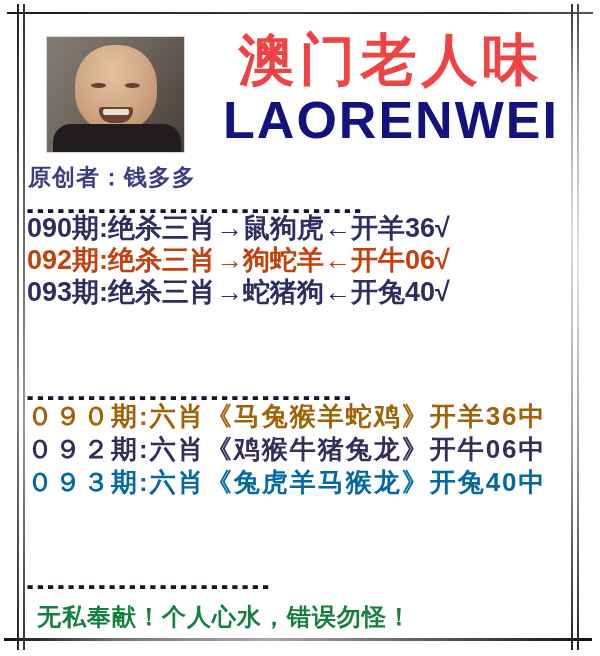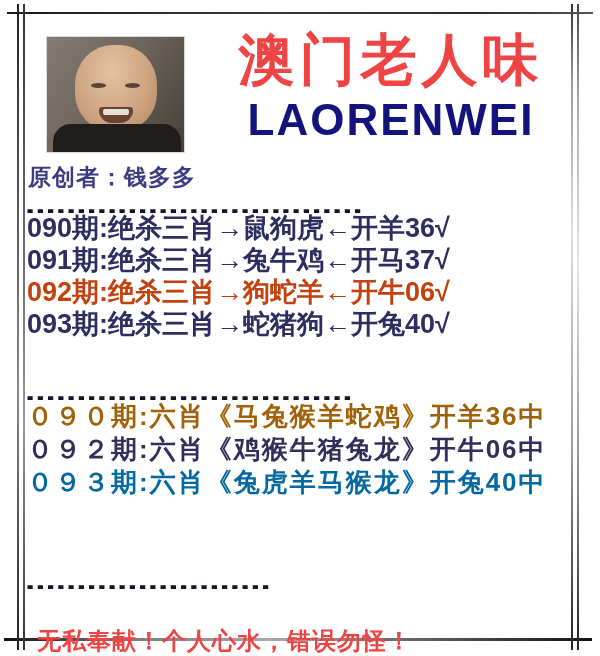--- a/index.html
+++ b/index.html
@@ -41,21 +41,21 @@
     background:#6a4334; border-radius:4px 4px 16px 16px; overflow:hidden;
   }
   .photo .teeth { position:absolute; left:4px; top:2px; width:26px; height:6px;
     background:#e9e2d2; border-radius:2px; }
   .photo .body {
     position:absolute; left:6px; bottom:-4px; width:128px; height:32px;
     background:#211d1c; border-radius:18px 18px 0 0;
   }
   .titles { position:absolute; left:196px; top:28px; width:390px; text-align:center; }
   .title-cn { font-size:56px; line-height:64px; font-weight:bold; letter-spacing:5px; white-space:nowrap; }
-  .title-en { font-size:44px; line-height:56px; font-weight:bold; letter-spacing:2px; white-space:nowrap; }
+  .title-en { font-size:52px; line-height:56px; font-weight:bold; letter-spacing:2px; white-space:nowrap; }
 
   
   .author { position:absolute; left:28px; top:162px; font-size:23px; font-weight:bold; letter-spacing:1px; }
   .sep {
     position:absolute; left:25px;
     font-family:"DejaVu Sans Mono", monospace; font-weight:bold; font-size:17px;
     letter-spacing:0; transform:scaleY(1.55); transform-origin:top; white-space:pre;
   }
   .sep1 { top:194px; } .sep2 { top:381px; } .sep3 { top:570px; }
   .rows { position:absolute; left:27px; right:10px; }
@@ -90,28 +90,27 @@
   <div class="title-cn" style="color: #ef4444;">澳门老人味</div>
   <div class="title-en" style="color: rgb(19, 19, 125);">LAORENWEI</div>
 </div>
 
 <div class="author" style="color: rgb(60, 60, 128);">原创者：钱多多</div>
 
 <div class="sep sep1" style="color: rgb(21, 21, 42);">---------------------------------</div>
 
 <div class="rows rows-sanxiao">
   <span class="row" style="color: rgb(44, 46, 95);">090期:绝杀三肖→鼠狗虎←开羊36√</span>
-  <span class="row" style="color: rgb(44, 46, 95);">091期:绝杀三肖→兔牛鸡←开马37√</span>
   <span class="row" style="color: #c2410c;">092期:绝杀三肖→狗蛇羊←开牛06√</span>
   <span class="row" style="color: rgb(44, 46, 95);">093期:绝杀三肖→蛇猪狗←开兔40√</span>
 </div>
 
 <div class="sep sep2" style="color: rgb(21, 21, 42);">--------------------------------</div>
 
 <div class="rows rows-liuxiao">
   <span class="row" style="color: #a16207;">０９０期:六肖《马兔猴羊蛇鸡》开羊36中</span>
   <span class="row" style="color: rgb(47, 47, 90);">０９２期:六肖《鸡猴牛猪兔龙》开牛06中</span>
   <span class="row" style="color: #0369a1;">０９３期:六肖《兔虎羊马猴龙》开兔40中</span>
 </div>
 
 <div class="sep sep3" style="color: rgb(21, 21, 42);">------------------------</div>
 
-<div class="footer" style="color: #ef4444; margin-top: 24px;">无私奉献！个人心水，错误勿怪！</div>
+<div class="footer" style="color: #15803d;">无私奉献！个人心水，错误勿怪！</div>
 
 </body></html>

